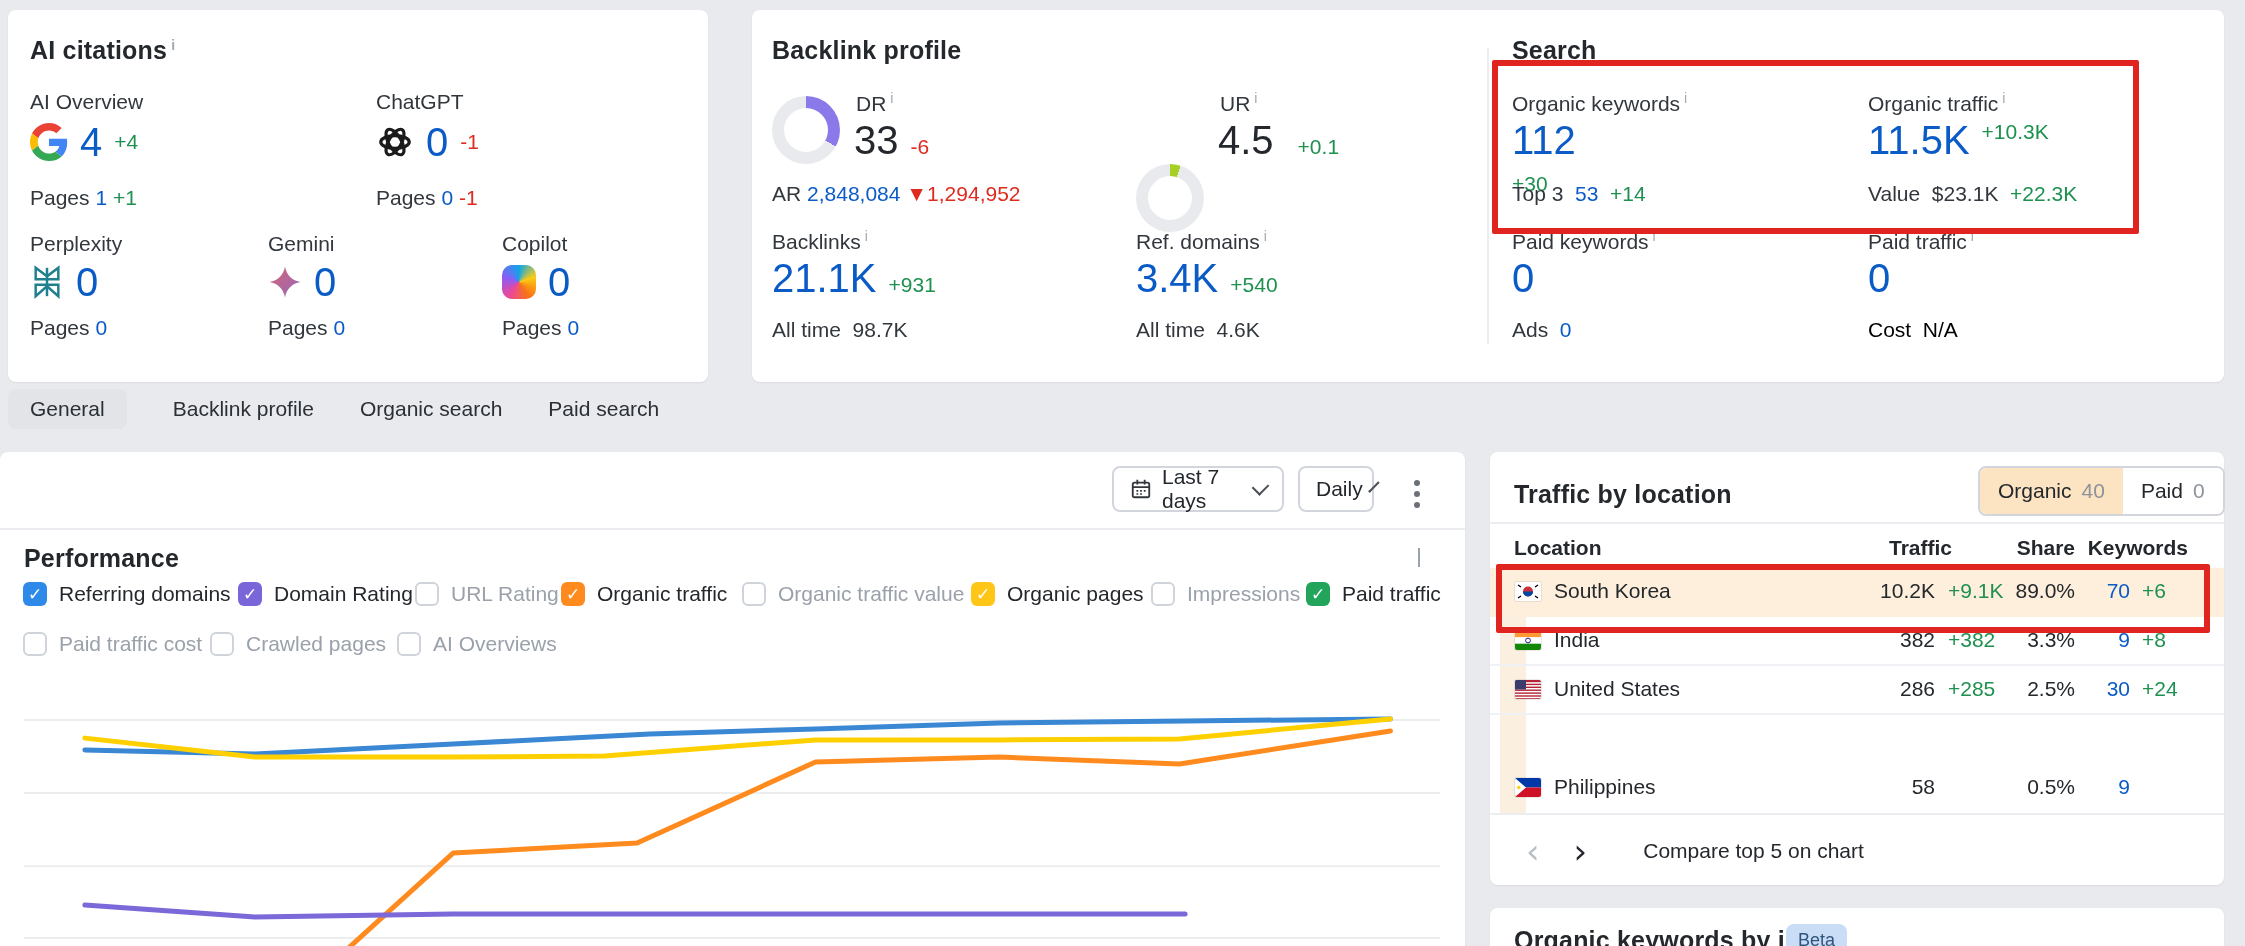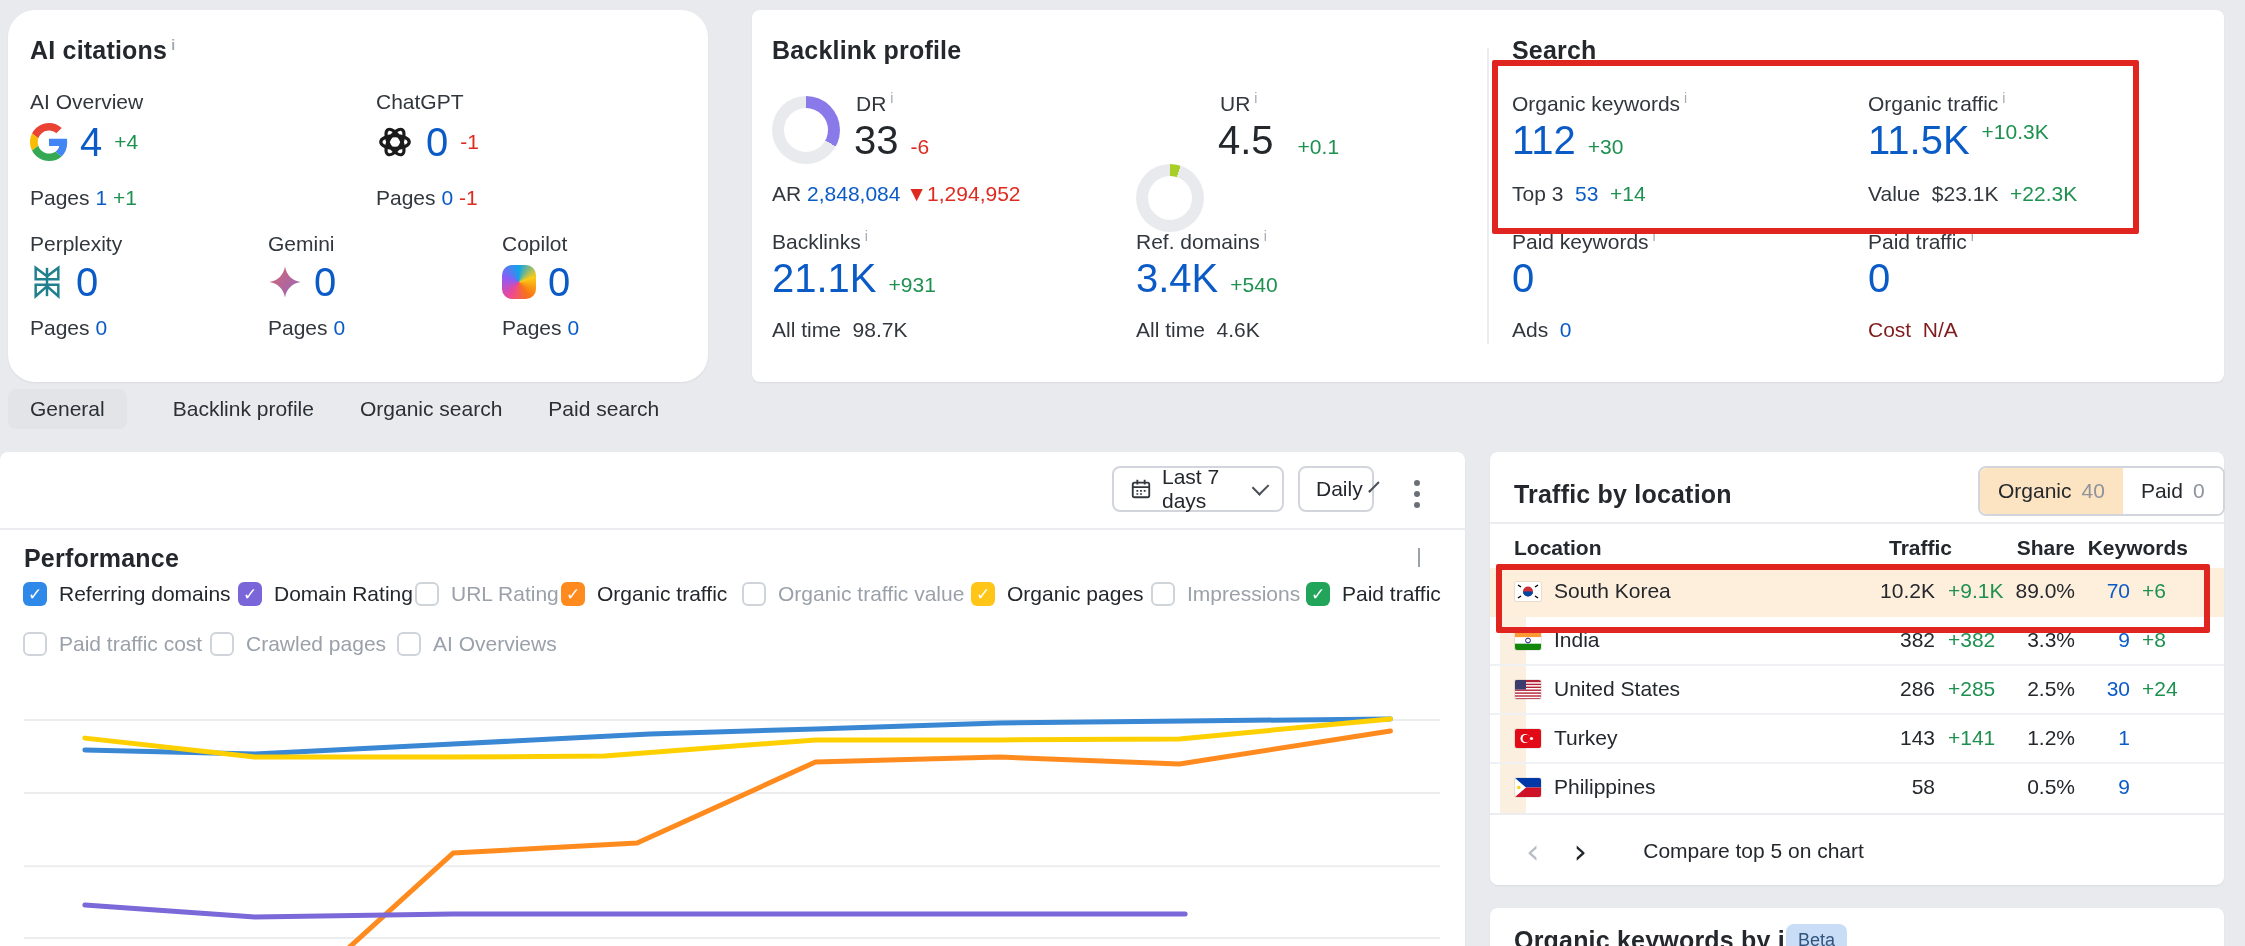--- a/index.html
+++ b/index.html
@@ -8,21 +8,21 @@
   .abs{position:absolute;}
   .ctitle{font-size:25px;font-weight:700;letter-spacing:.2px;}
   .mlabel{font-size:21px;color:#32373D;}
   .sup-i{font-size:14px;color:#A3A9B1;vertical-align:super;margin-left:4px;}
   .bigval{font-size:40px;font-weight:500;color:#0B5BC7;line-height:1;}
   .bigdark{font-size:40px;font-weight:500;color:#24282D;line-height:1;}
   .chg-up{color:#1E9150;font-size:21px;}
   .chg-down{color:#DE2B20;font-size:21px;}
   .subrow{font-size:21px;color:#32373D;}
   .v-blue{color:#0B5BC7;}
-  .muted{color:#7f1d1d;}
+  .muted{color:#000000;}
   .donut{width:68px;height:68px;border-radius:50%;position:relative;background:#E9EAED;}
   .donut::after{content:"";position:absolute;inset:12px;background:#fff;border-radius:50%;}
   .vdivider{position:absolute;width:2px;background:#ECEDF0;}
   .redbox{position:absolute;border:6px solid #E02520;border-radius:2px;pointer-events:none;}
   
   .tabs{position:absolute;left:8px;top:388px;display:flex;align-items:center;gap:46px;height:42px;}
   .tab{font-size:21px;color:#2B3036;padding:8px 0;cursor:pointer;}
   .tab.active{background:#E2E4E8;border-radius:8px;padding:8px 22px;}
   
   .seg-group{position:absolute;left:24px;top:14px;display:flex;border:2px solid #D2D6DC;border-radius:8px;overflow:hidden;background:#fff;height:46px;align-items:stretch;}
@@ -58,21 +58,21 @@
   .pgarrow{font-size:34px;line-height:1;cursor:pointer;color:#24282D;font-family:"DejaVu Sans",sans-serif;}
   .pgarrow.disabled{color:#B9BEC6;cursor:default;}
   .badge{position:absolute;background:#C9DDF6;color:#31557E;font-size:18px;border-radius:8px;padding:6px 12px;}
   .stripe{position:absolute;background:#FBEFE0;}
 </style>
 </head>
 <body>
 
 <div id="page">
 
-  <div class="card" style="left:8px;top:10px;width:700px;height:372px;border-radius:27px;">
+  <div class="card" style="left:8px;top:10px;width:700px;height:372px;">
     <div class="abs ctitle" style="left:22px;top:26px;"><span>AI citations</span><span class="sup-i">i</span></div>
 
     <div class="abs mlabel" style="left:22px;top:80px;">AI Overview</div>
     <div class="abs" style="left:22px;top:112px;display:flex;align-items:center;gap:12px;">
       <span style="display:inline-flex;">
         <svg width="38" height="38" viewBox="0 0 48 48">
             <path fill="#EA4335" d="M24 9.5c3.54 0 6.71 1.22 9.21 3.6l6.85-6.85C35.9 2.38 30.47 0 24 0 14.62 0 6.51 5.38 2.56 13.22l7.98 6.19C12.43 13.72 17.74 9.5 24 9.5z"></path>
             <path fill="#4285F4" d="M46.98 24.55c0-1.57-.15-3.09-.38-4.55H24v9.02h12.94c-.58 2.96-2.26 5.48-4.78 7.18l7.73 6c4.51-4.18 7.09-10.36 7.09-17.65z"></path>
             <path fill="#FBBC05" d="M10.53 28.59c-.48-1.45-.76-2.99-.76-4.59s.27-3.14.76-4.59l-7.98-6.19C.92 16.46 0 20.12 0 24c0 3.88.92 7.54 2.56 10.78l7.97-6.19z"></path>
             <path fill="#34A853" d="M24 48c6.48 0 11.93-2.13 15.89-5.81l-7.73-6c-2.15 1.45-4.92 2.3-8.16 2.3-6.26 0-11.57-4.22-13.47-9.91l-7.98 6.19C6.51 42.62 14.62 48 24 48z"></path>
@@ -181,21 +181,21 @@
     </div>
     <div class="abs subrow" style="left:384px;top:308px;">
       <span>All time</span>&nbsp;&nbsp;<span>4.6K</span>
     </div>
 
     <div class="vdivider" style="left:735px;top:38px;height:296px;"></div>
 
     <div class="abs ctitle" style="left:760px;top:26px;">Search</div>
 
     <div class="abs mlabel" style="left:760px;top:80px;"><span>Organic keywords</span><span class="sup-i">i</span></div>
-    <div class="abs" style="left:760px;top:110px;display:flex;align-items:baseline;gap:12px;">
+    <div class="abs" style="left:760px;top:110px;display:flex;align-items:baseline;gap:12px;flex-direction:column;">
       <span class="bigval">112</span>
       <span class="chg-up">+30</span>
     </div>
     <div class="abs subrow" style="left:760px;top:172px;">
       <span>Top 3</span>&nbsp;&nbsp;<span class="v-blue">53</span>&nbsp;&nbsp;<span class="chg-up">+14</span>
     </div>
 
     <div class="abs mlabel" style="left:1116px;top:80px;"><span>Organic traffic</span><span class="sup-i">i</span></div>
     <div class="abs" style="left:1116px;top:110px;display:flex;align-items:flex-start;gap:12px;">
       <span class="bigval">11.5K</span>
@@ -380,33 +380,20 @@
             <rect width="11" height="9.5" fill="#3C3B6E"></rect>
           </svg></span>
       <span class="loc-name">United States</span>
       <span class="t-val">286</span>
       <span class="t-chg">+285</span>
       <span class="t-share">2.5%</span>
       <span class="t-kw">30</span>
       <span class="t-kwchg">+24</span>
     </div>
 
-    <div class="loc-row" style="top:263px;">
-      <span class="flag"><svg width="26" height="19" viewBox="0 0 26 19">
-            <rect width="26" height="19" fill="#E30A17"></rect>
-            <circle cx="10" cy="9.5" r="4.6" fill="#fff"></circle>
-            <circle cx="11.3" cy="9.5" r="3.7" fill="#E30A17"></circle>
-            <circle cx="16.5" cy="9.5" r="1.6" fill="#fff"></circle>
-          </svg></span>
-      <span class="loc-name">Turkey</span>
-      <span class="t-val">143</span>
-      <span class="t-chg">+141</span>
-      <span class="t-share">1.2%</span>
-      <span class="t-kw">1</span>
-    </div>
 
     <div class="loc-row" style="top:312px;border-bottom:none;">
       <span class="flag"><svg width="26" height="19" viewBox="0 0 26 19">
             <rect width="26" height="9.5" fill="#0038A8"></rect>
             <rect y="9.5" width="26" height="9.5" fill="#CE1126"></rect>
             <path d="M0 0l11 9.5L0 19z" fill="#fff"></path>
             <circle cx="3.8" cy="9.5" r="1.8" fill="#FCD116"></circle>
           </svg></span>
       <span class="loc-name">Philippines</span>
       <span class="t-val">58</span>

